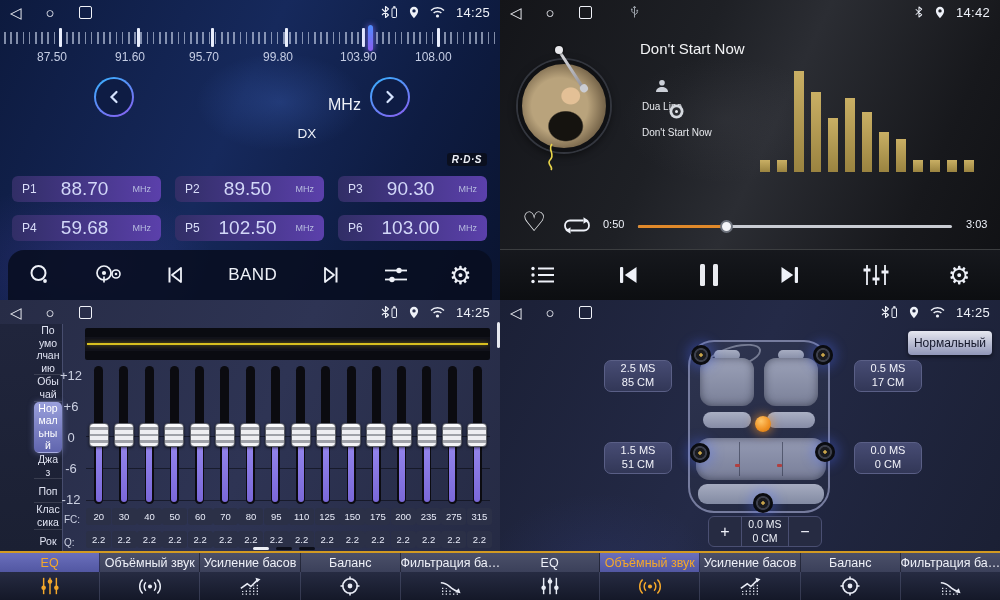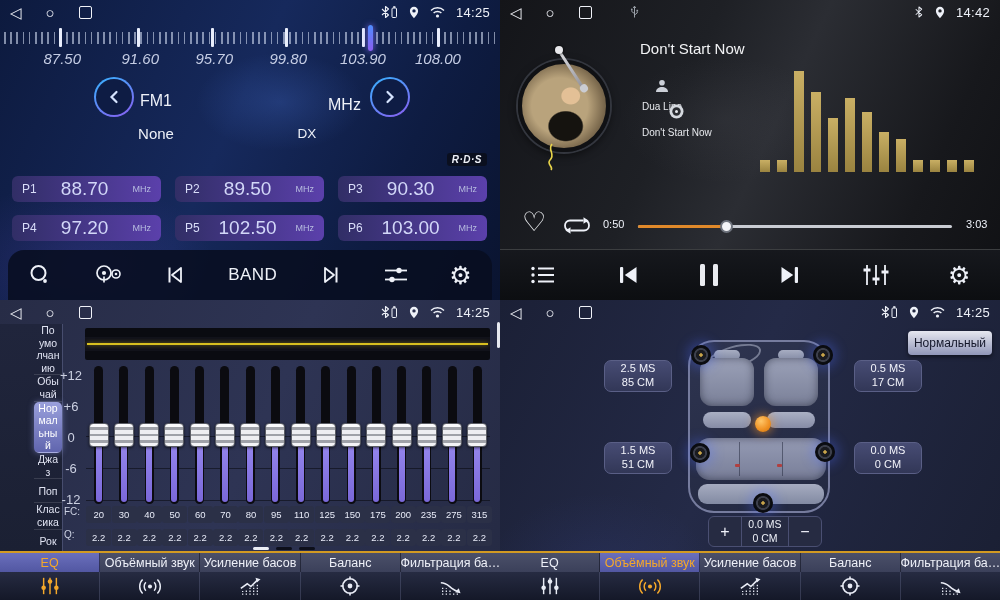--- a/index.html
+++ b/index.html
@@ -29,21 +29,21 @@
   .time{font-size:13px;letter-spacing:.3px;}
   .usb{color:#9aa0a8;margin-left:14px;}
 
   
   .scale{position:absolute;left:4px;right:4px;top:25px;height:40px;}
   .ticks{position:absolute;left:0;right:0;top:7px;height:12px;
          background:repeating-linear-gradient(90deg,rgba(225,235,255,.55) 0 1.6px,transparent 1.6px 6.2px);}
   .mj{position:absolute;top:3px;width:2.5px;height:19px;background:#e9eefc;border-radius:1px;}
   .ptr{position:absolute;top:0;width:5px;height:26px;border-radius:3px;
        background:linear-gradient(#4f8dff,#8a5cf0);box-shadow:0 0 6px #7a6cf8;}
-  .slbl{position:absolute;top:25px;width:44px;text-align:right;font-size:15px;color:#c5cde4;font-style:italic;}
+  .slbl{position:absolute;top:25px;width:44px;text-align:left;font-size:12px;color:#c5cde4;}
   .cirbtn{position:absolute;width:36px;height:36px;border-radius:50%;border:2.5px solid transparent;
        background:linear-gradient(#0e1c44,#0e1c44) padding-box,
                   linear-gradient(150deg,#35b4ff,#8a5cf0) border-box;
        display:flex;align-items:center;justify-content:center;}
   .bandcol{position:absolute;left:126px;top:92px;width:60px;text-align:center;}
   .bandcol .b1{font-size:16px;}
   .bandcol .b2{font-size:15px;margin-top:15px;}
   .freqbig{position:absolute;left:175px;top:70px;width:150px;text-align:center;
            font-size:37px;font-weight:700;letter-spacing:1px;color:#fff;}
   .dx{position:absolute;left:285px;top:126px;width:44px;text-align:center;font-size:13.5px;}
@@ -131,21 +131,21 @@
   .gl{position:absolute;left:0;right:0;height:1px;background:rgba(0,0,0,.45);}
   .bandc{flex:1;display:flex;justify-content:center;position:relative;}
   .trk{position:relative;width:9px;height:100%;background:#0b0b10;border-radius:5px;}
   .fl2{position:absolute;left:1.5px;width:6px;top:50%;bottom:2px;border-radius:3px;
       background:linear-gradient(180deg,#988af0,#7a68d8);}
   .hd{position:absolute;left:50%;top:calc(50% - 12px);transform:translateX(-50%);
       width:20px;height:24px;border-radius:4px;border:1px solid #5a5c64;box-sizing:border-box;
       background:linear-gradient(180deg,#fafafc 0 15%,#9fa1a8 15% 25%,#eeeef2 25% 45%,
                  #9fa1a8 45% 55%,#eeeef2 55% 75%,#9fa1a8 75% 85%,#f4f4f7 85% 100%);
       box-shadow:0 1px 3px rgba(0,0,0,.6);}
-  .vrow{position:absolute;left:64px;right:8px;height:19px;display:flex;align-items:flex-start;}
+  .vrow{position:absolute;left:64px;right:8px;height:19px;display:flex;align-items:flex-end;}
   .vlab{width:22px;font-size:10px;color:#ccd1e2;}
   .vcell{flex:1;display:flex;justify-content:center;}
   .vbox{min-width:21px;padding:0 2px;height:17px;line-height:17px;text-align:center;
       background:#2b3047;border-radius:3px;font-size:9.5px;color:#e8ebf8;}
   .dots{position:absolute;left:253px;top:247px;display:flex;gap:7px;}
   .dash{width:16px;height:3px;border-radius:2px;background:#0d0f1a;}
   .dash.on{background:#eceef4;}
   .scrollbar{position:absolute;right:0;top:22px;width:3px;height:26px;border-radius:2px;background:#e8eaf0;}
 
   
@@ -240,24 +240,20 @@
       <span class="slbl" style="left:259px">99.80</span>
       <span class="slbl" style="left:336px">103.90</span>
       <span class="slbl" style="left:411px">108.00</span>
     </div>
 
     <div class="cirbtn" style="left:94px;top:77px">
       <svg width="12" height="14" viewBox="0 0 12 14">
           <path d="M8.5 2 L3.5 7 L8.5 12" fill="none" stroke="#d6e4ff" stroke-width="2.2" stroke-linecap="round"></path>
         </svg>
     </div>
-    <div class="bandcol">
-      <div class="b1">FM1</div>
-      <div class="b2">None</div>
-    </div>
     <div class="dx">DX</div>
     <div class="mhz">MHz</div>
     <div class="cirbtn" style="left:370px;top:77px">
       <svg width="12" height="14" viewBox="0 0 12 14">
           <path d="M3.5 2 L8.5 7 L3.5 12" fill="none" stroke="#d6e4ff" stroke-width="2.2" stroke-linecap="round"></path>
         </svg>
     </div>
     <div class="rds">R·D·S</div>
 
     <div class="presets">
@@ -271,21 +267,21 @@
           <span class="pfreq">89.50</span>
           <span class="punit">MHz</span>
         </div>
       <div class="preset">
           <span class="pid">P3</span>
           <span class="pfreq">90.30</span>
           <span class="punit">MHz</span>
         </div>
       <div class="preset">
           <span class="pid">P4</span>
-          <span class="pfreq">97.20</span>
+          <span class="pfreq">59.68</span>
           <span class="punit">MHz</span>
         </div>
       <div class="preset">
           <span class="pid">P5</span>
           <span class="pfreq">102.50</span>
           <span class="punit">MHz</span>
         </div>
       <div class="preset">
           <span class="pid">P6</span>
           <span class="pfreq">103.00</span>

